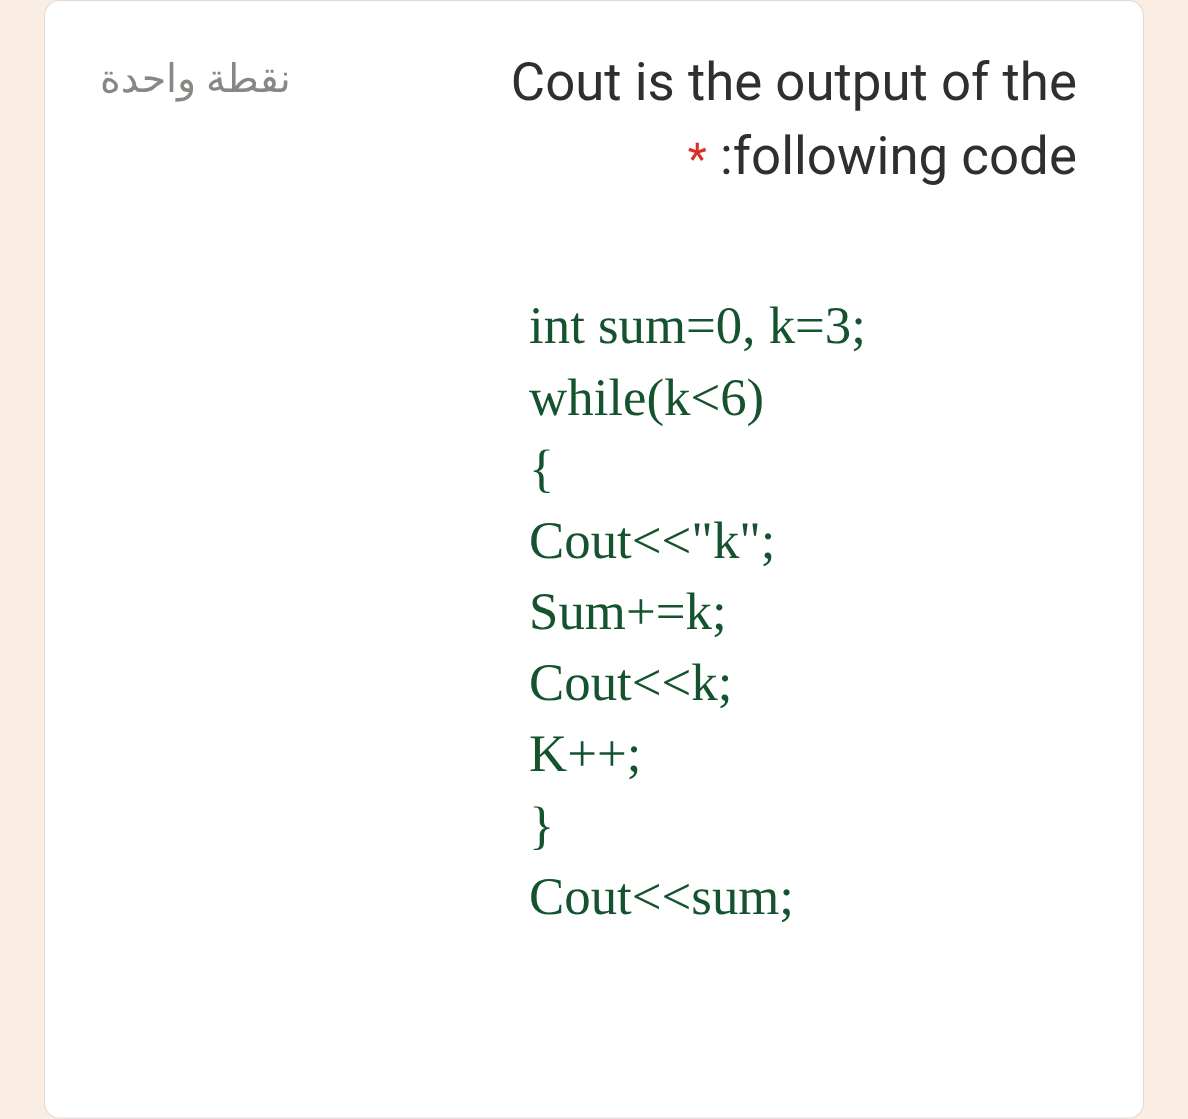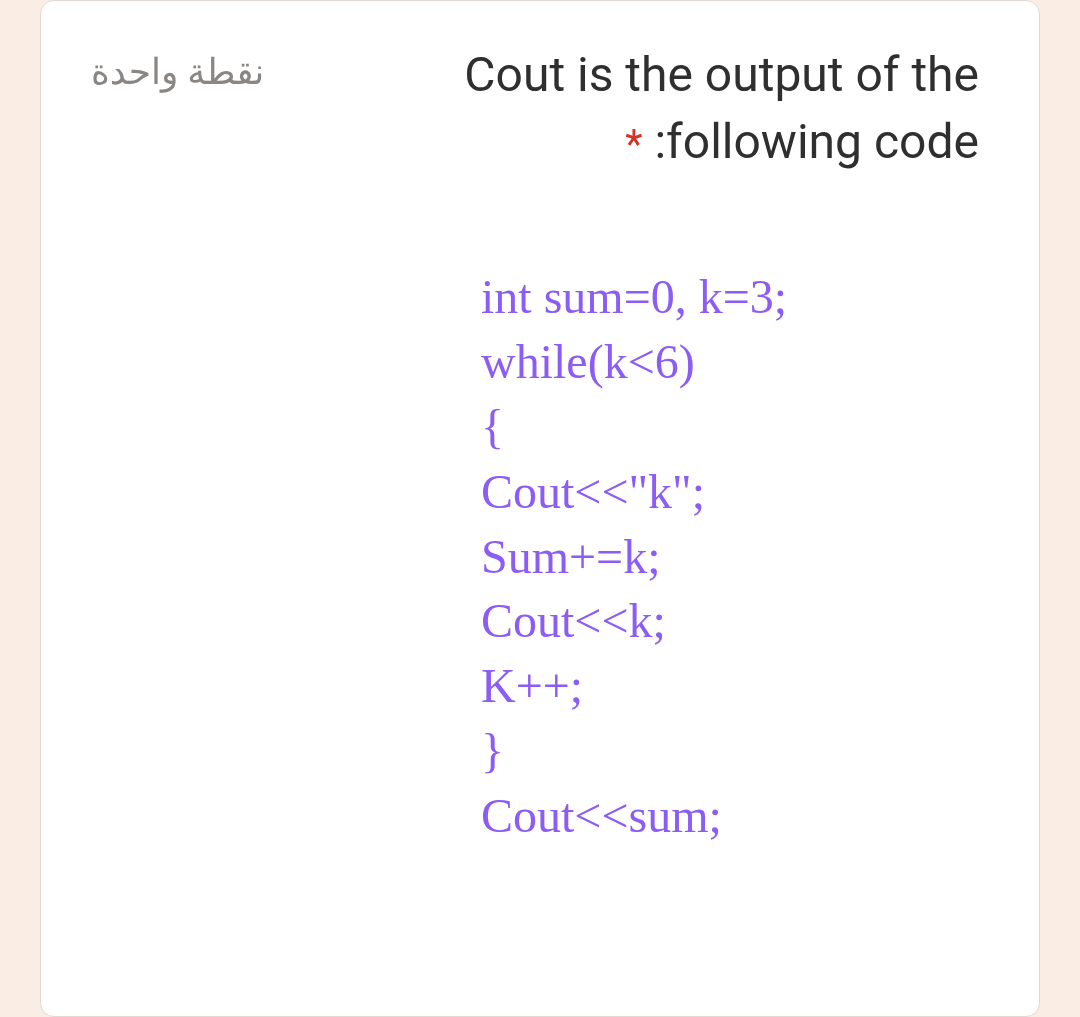--- a/index.html
+++ b/index.html
@@ -47,21 +47,21 @@
     color: #d93025;
     font-size: 40px;
     vertical-align: middle;
   }
   .code-block {
     margin-top: 90px;
     margin-left: 390px;
     font-family: "Times New Roman", "Liberation Serif", serif;
     font-size: 48px;
     line-height: 1.35;
-    color: #8b5cf6;
+    color: #14532d;
     white-space: pre;
     font-weight: 400;
   }
 </style>
 </head>
 <body>
 
 <div class="card">
 
   <div class="header-row">

